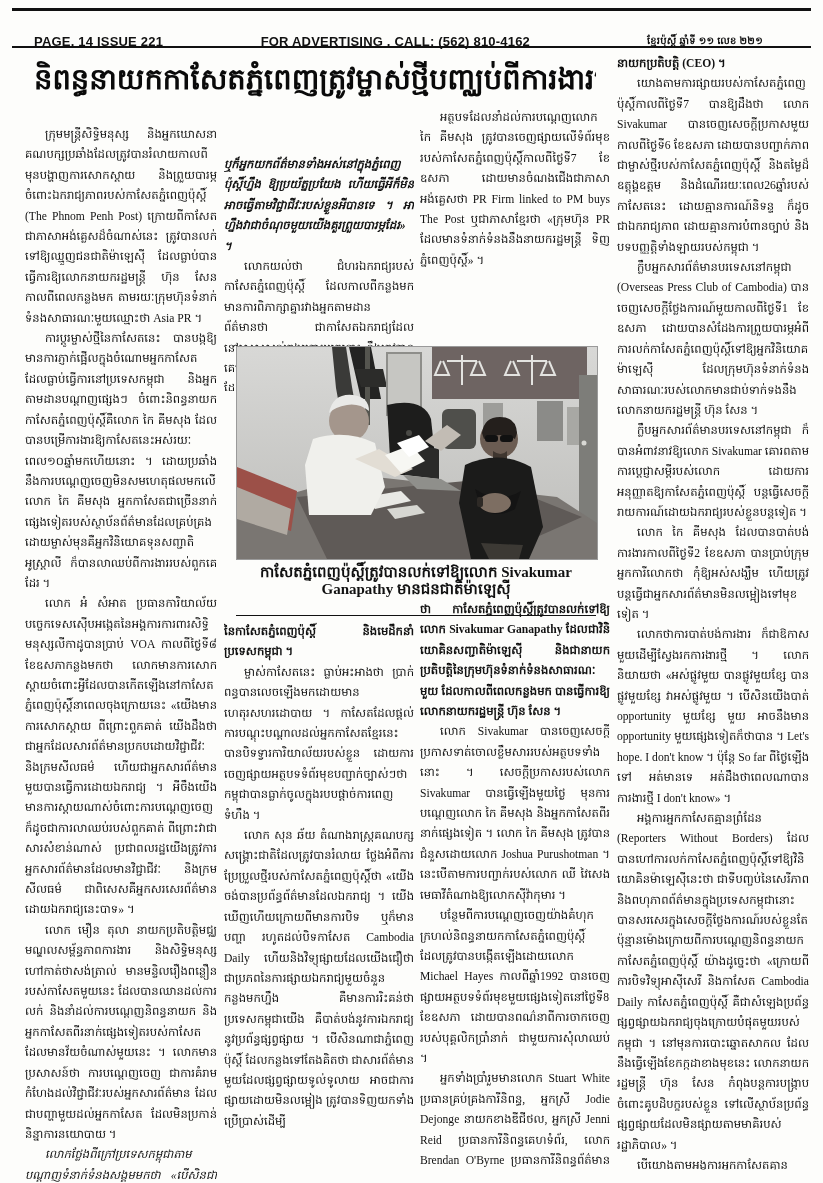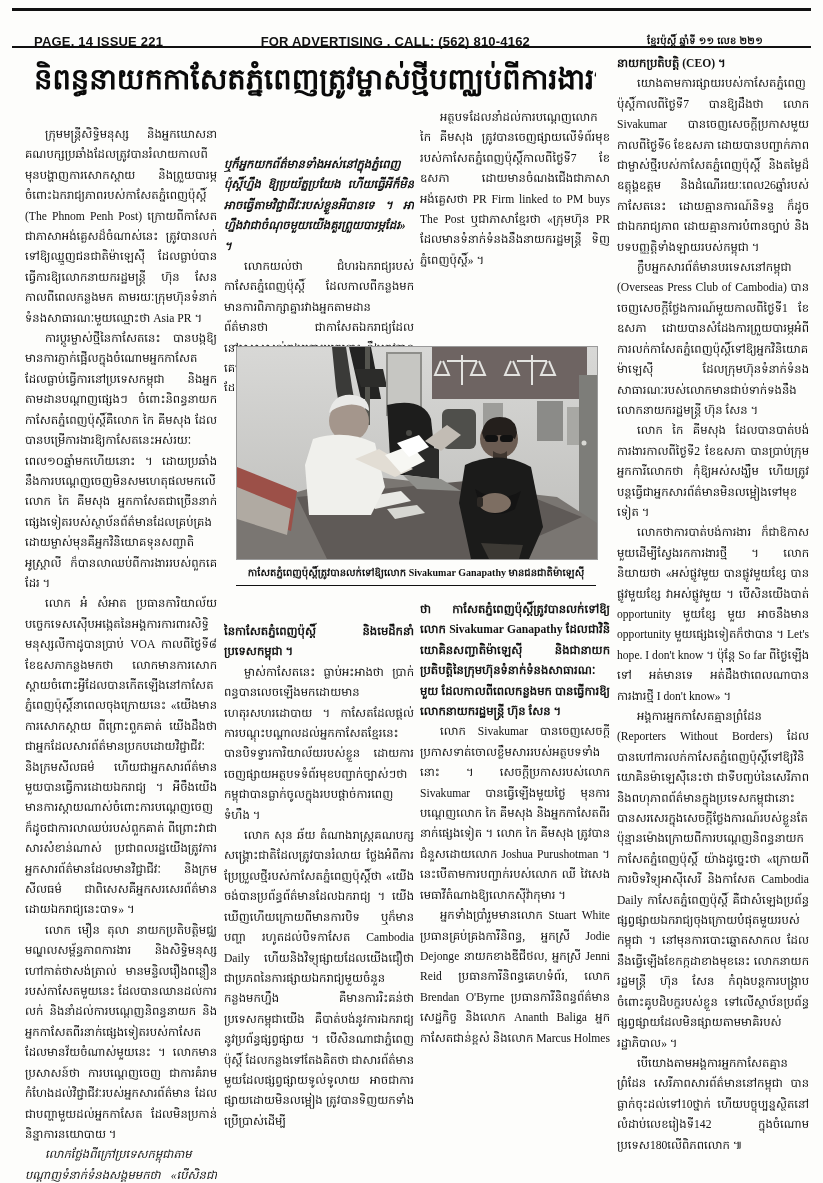--- a/index.html
+++ b/index.html
@@ -21,22 +21,22 @@
   .col p.noindent{text-indent:0;font-weight:bold;}
   .col p.quote{font-style:italic;}
   #col1{left:25px;top:125px;width:192px;height:1062px;}
   #col2top{left:224px;top:120px;width:190px;height:236px;margin-top:35px;}
   #col3top{left:420px;top:108px;width:190px;height:236px;}
   #col2bot{left:224px;top:600px;width:190px;height:570px;margin-top:22px;}
   #col3bot{left:420px;top:600px;width:190px;height:570px;}
   #col4{left:617px;top:54px;width:192px;height:1116px;}
   .photo-block{position:absolute;left:236px;top:346px;width:360px;}
   .photo-frame{width:360px;height:212px;border:1px solid #9a9a9a;background:#cfcfcf;}
-  .caption{margin-top:4px;padding-bottom:4px;border-bottom:1.6px solid #111;
-           font-size:10px;font-weight:bold;text-align:center;line-height:17px;}
+  .caption{margin-top:4px;padding-bottom:17px;border-bottom:1.6px solid #111;
+           font-size:15px;font-weight:bold;text-align:center;line-height:17px;}
 </style>
 </head>
 <body>
 
 <div class="page">
 
   <div class="rule" style="left:12px;top:8px;width:799px;height:3px;"></div>
   <div class="rule" style="left:12px;top:46px;width:799px;height:2px;"></div>
 
   <div class="hdr left">
@@ -66,26 +66,28 @@
       <p>អត្ថបទដែលនាំដល់ការបណ្ដេញលោក កៃ គីមសុង ត្រូវបានចេញផ្សាយលើទំព័រមុខរបស់កាសែតភ្នំពេញប៉ុស្ដិ៍កាលពីថ្ងៃទី7 ខែឧសភា ដោយមានចំណងជើងជាភាសាអង់គ្លេសថា PR Firm linked to PM buys The Post ឬជាភាសាខ្មែរថា «ក្រុមហ៊ុន PR ដែលមានទំនាក់ទំនងនឹងនាយករដ្ឋមន្ត្រី ទិញភ្នំពេញប៉ុស្ដិ៍» ។</p>
     </div>
   <div id="col2bot" class="col">
       <p class="noindent">នៃកាសែតភ្នំពេញប៉ុស្ដិ៍ និងមេដឹកនាំប្រទេសកម្ពុជា ។</p>
       <p>ម្ចាស់កាសែតនេះ ធ្លាប់អះអាងថា ប្រាក់ពន្ធបានលេចឡើងមកដោយមានហេតុរសហរដោបាយ ។ កាសែតដែលផ្ដល់ការបណ្ដុះបណ្ដាលដល់អ្នកកាសែតខ្មែរនេះ បានបិទទ្វារការិយាល័យរបស់ខ្លួន ដោយការចេញផ្សាយអត្ថបទទំព័រមុខបញ្ជាក់ច្បាស់ៗថា កម្ពុជាបានធ្លាក់ចូលក្នុងរបបផ្ដាច់ការពេញទំហឹង ។</p>
       <p>លោក សុន ឆ័យ តំណាងរាស្ត្រគណបក្សសង្គ្រោះជាតិដែលត្រូវបានរំលាយ ថ្លែងអំពីការប្រែប្រួលថ្មីរបស់កាសែតភ្នំពេញប៉ុស្ដិ៍ថា «យើងចង់បានប្រព័ន្ធព័ត៌មានដែលឯករាជ្យ ។ យើងឃើញហើយក្រោយពីមានការបិទ ឬក៏មានបញ្ហា រហូតដល់បិទកាសែត Cambodia Daily ហើយនិងវិទ្យុផ្សាយដែលយើងជឿថា ជាប្រភពនៃការផ្សាយឯករាជ្យមួយចំនួនកន្លងមកហ្នឹង គឺមានការរិះគន់ថា ប្រទេសកម្ពុជាយើង គឺបាត់បង់នូវការឯករាជ្យនូវប្រព័ន្ធផ្សព្វផ្សាយ ។ បើសិនណាជាភ្នំពេញប៉ុស្ដិ៍ ដែលកន្លងទៅតែងគិតថា ជាសារព័ត៌មានមួយដែលផ្សព្វផ្សាយទូល់ទូលាយ អាចជាការផ្សាយដោយមិនលម្អៀង ត្រូវបានទិញយកទាំងប្រើប្រាស់ដើម្បី</p>
     </div>
   <div id="col3bot" class="col">
       <p class="noindent">ថា កាសែតភ្នំពេញប៉ុស្ដិ៍ត្រូវបានលក់ទៅឱ្យលោក Sivakumar Ganapathy ដែលជាវិនិយោគិនសញ្ជាតិម៉ាឡេស៊ី និងជានាយកប្រតិបត្តិនៃក្រុមហ៊ុនទំនាក់ទំនងសាធារណៈមួយ ដែលកាលពីពេលកន្លងមក បានធ្វើការឱ្យលោកនាយករដ្ឋមន្ត្រី ហ៊ុន សែន ។</p>
       <p>លោក Sivakumar បានចេញសេចក្ដីប្រកាសទាត់ចោលខ្លឹមសាររបស់អត្ថបទទាំងនោះ ។ សេចក្ដីប្រកាសរបស់លោក Sivakumar បានធ្វើឡើងមួយថ្ងៃ មុនការបណ្ដេញលោក កៃ គីមសុង និងអ្នកកាសែតពីរនាក់ផ្សេងទៀត ។ លោក កៃ គីមសុង ត្រូវបានជំនួសដោយលោក Joshua Purushotman ។ នេះបើតាមការបញ្ជាក់របស់លោក ឈី វៃសេង មេធាវីតំណាងឱ្យលោកស៊ីវ៉ាកុមារ ។</p>
+      <p>បន្ថែមពីការបណ្ដេញចេញយ៉ាងគំហុកក្រហល់និពន្ធនាយកកាសែតភ្នំពេញប៉ុស្ដិ៍ ដែលត្រូវបានបង្កើតឡើងដោយលោក Michael Hayes កាលពីឆ្នាំ1992 បានចេញផ្សាយអត្ថបទទំព័រមុខមួយផ្សេងទៀតនៅថ្ងៃទី8 ខែឧសភា ដោយបានពណ៌នាពីការចាកចេញរបស់បុគ្គលិកប្រាំនាក់ ជាមួយការសុំលាឈប់ ។</p>
       <p>អ្នកទាំងប្រាំរួមមានលោក Stuart White ប្រធានគ្រប់គ្រងការីនិពន្ធ, អ្នកស្រី Jodie Dejonge នាយកខាងឌីជីថល, អ្នកស្រី Jenni Reid ប្រធានការីនិពន្ធគេហទំព័រ, លោក Brendan O'Byrne ប្រធានការីនិពន្ធព័ត៌មានសេដ្ឋកិច្ច និងលោក Ananth Baliga អ្នកកាសែតជាន់ខ្ពស់ និងលោក Marcus Holmes</p>
     </div>
   <div id="col4" class="col">
       <p class="noindent">នាយកប្រតិបត្តិ (CEO) ។</p>
       <p>យោងតាមការផ្សាយរបស់កាសែតភ្នំពេញប៉ុស្ដិ៍កាលពីថ្ងៃទី7 បានឱ្យដឹងថា លោក Sivakumar បានចេញសេចក្ដីប្រកាសមួយកាលពីថ្ងៃទី6 ខែឧសភា ដោយបានបញ្ជាក់ភាពជាម្ចាស់ថ្មីរបស់កាសែតភ្នំពេញប៉ុស្ដិ៍ និងតម្លៃដ៏ឧត្ដុង្គឧត្ដម និងដំណើររយៈពេល26ឆ្នាំរបស់កាសែតនេះ ដោយគ្មានការណ៍និទន្ទ ក៏ដូចជាឯករាជ្យភាព ដោយគ្មានការបំពានច្បាប់ និងបទបញ្ញត្តិទាំងឡាយរបស់កម្ពុជា ។</p>
       <p>ក្លឹបអ្នកសារព័ត៌មានបរទេសនៅកម្ពុជា (Overseas Press Club of Cambodia) បានចេញសេចក្ដីថ្លែងការណ៍មួយកាលពីថ្ងៃទី1 ខែឧសភា ដោយបានសំដែងការព្រួយបារម្ភអំពីការលក់កាសែតភ្នំពេញប៉ុស្ដិ៍ទៅឱ្យអ្នកវិនិយោគម៉ាឡេស៊ី ដែលក្រុមហ៊ុនទំនាក់ទំនងសាធារណៈរបស់លោកមានជាប់ទាក់ទងនឹងលោកនាយករដ្ឋមន្ត្រី ហ៊ុន សែន ។</p>
+      <p>ក្លឹបអ្នកសារព័ត៌មានបរទេសនៅកម្ពុជា ក៏បានអំពាវនាវឱ្យលោក Sivakumar គោរពតាមការប្ដេជ្ញាសម្ដីរបស់លោក ដោយការអនុញ្ញាតឱ្យកាសែតភ្នំពេញប៉ុស្ដិ៍ បន្តធ្វើសេចក្ដីរាយការណ៍ដោយឯករាជ្យរបស់ខ្លួនបន្តទៀត ។</p>
       <p>លោក កៃ គីមសុង ដែលបានបាត់បង់ការងារកាលពីថ្ងៃទី2 ខែឧសភា បានប្រាប់ក្រុមអ្នកការីលោកថា កុំឱ្យអស់សង្ឃឹម ហើយត្រូវបន្តធ្វើជាអ្នកសារព័ត៌មានមិនលម្អៀងទៅមុខទៀត ។</p>
       <p>លោកថាការបាត់បង់ការងារ ក៏ជាឱកាសមួយដើម្បីស្វែងរកការងារថ្មី ។ លោកនិយាយថា «អស់ផ្លូវមួយ បានផ្លូវមួយខ្សែ បានផ្លូវមួយខ្សែ វាអស់ផ្លូវមួយ ។ បើសិនយើងបាត់ opportunity មួយខ្សែ មួយ អាចនឹងមាន opportunity មួយផ្សេងទៀតក៏ថាបាន ។ Let's hope. I don't know ។ ប៉ុន្តែ So far ពីថ្ងៃឡើងទៅ អត់មានទេ អត់ដឹងថាពេលណាបានការងារថ្មី I don't know» ។</p>
       <p>អង្គការអ្នកកាសែតគ្មានព្រំដែន (Reporters Without Borders) ដែលបានហៅការលក់កាសែតភ្នំពេញប៉ុស្ដិ៍ទៅឱ្យវិនិយោគិនម៉ាឡេស៊ីនេះថា ជាទីបញ្ចប់នៃសេរីភាព និងពហុភាពព័ត៌មានក្នុងប្រទេសកម្ពុជានោះ បានសរសេរក្នុងសេចក្ដីថ្លែងការណ៍របស់ខ្លួនតែប៉ុន្មានម៉ោងក្រោយពីការបណ្ដេញនិពន្ធនាយកកាសែតភ្នំពេញប៉ុស្ដិ៍ យ៉ាងដូច្នេះថា «ក្រោយពីការបិទវិទ្យុអាស៊ីសេរី និងកាសែត Cambodia Daily កាសែតភ្នំពេញប៉ុស្ដិ៍ គឺជាសំឡេងប្រព័ន្ធផ្សព្វផ្សាយឯករាជ្យចុងក្រោយបំផុតមួយរបស់កម្ពុជា ។ នៅមុនការបោះឆ្នោតសាកល ដែលនឹងធ្វើឡើងខែកក្កដាខាងមុខនេះ លោកនាយករដ្ឋមន្ត្រី ហ៊ុន សែន កំពុងបន្តការបង្ក្រាបចំពោះគូបដិបក្ខរបស់ខ្លួន ទៅលើស្ថាប័នប្រព័ន្ធផ្សព្វផ្សាយដែលមិនផ្សាយតាមមាគិរបស់រដ្ឋាភិបាល» ។</p>
       <p>បើយោងតាមអង្គការអ្នកកាសែតគ្មានព្រំដែន សេរីភាពសារព័ត៌មាននៅកម្ពុជា បានធ្លាក់ចុះដល់ទៅ10ថ្នាក់ ហើយបច្ចុប្បន្នស្ថិតនៅលំដាប់លេខរៀងទី142 ក្នុងចំណោមប្រទេស180លើពិភពលោក ៕</p>
     </div>
 
   <div class="photo-block">
     <div class="photo-frame">
       <svg width="360" height="212" viewBox="0 0 360 212" xmlns="http://www.w3.org/2000/svg">
         <defs>

